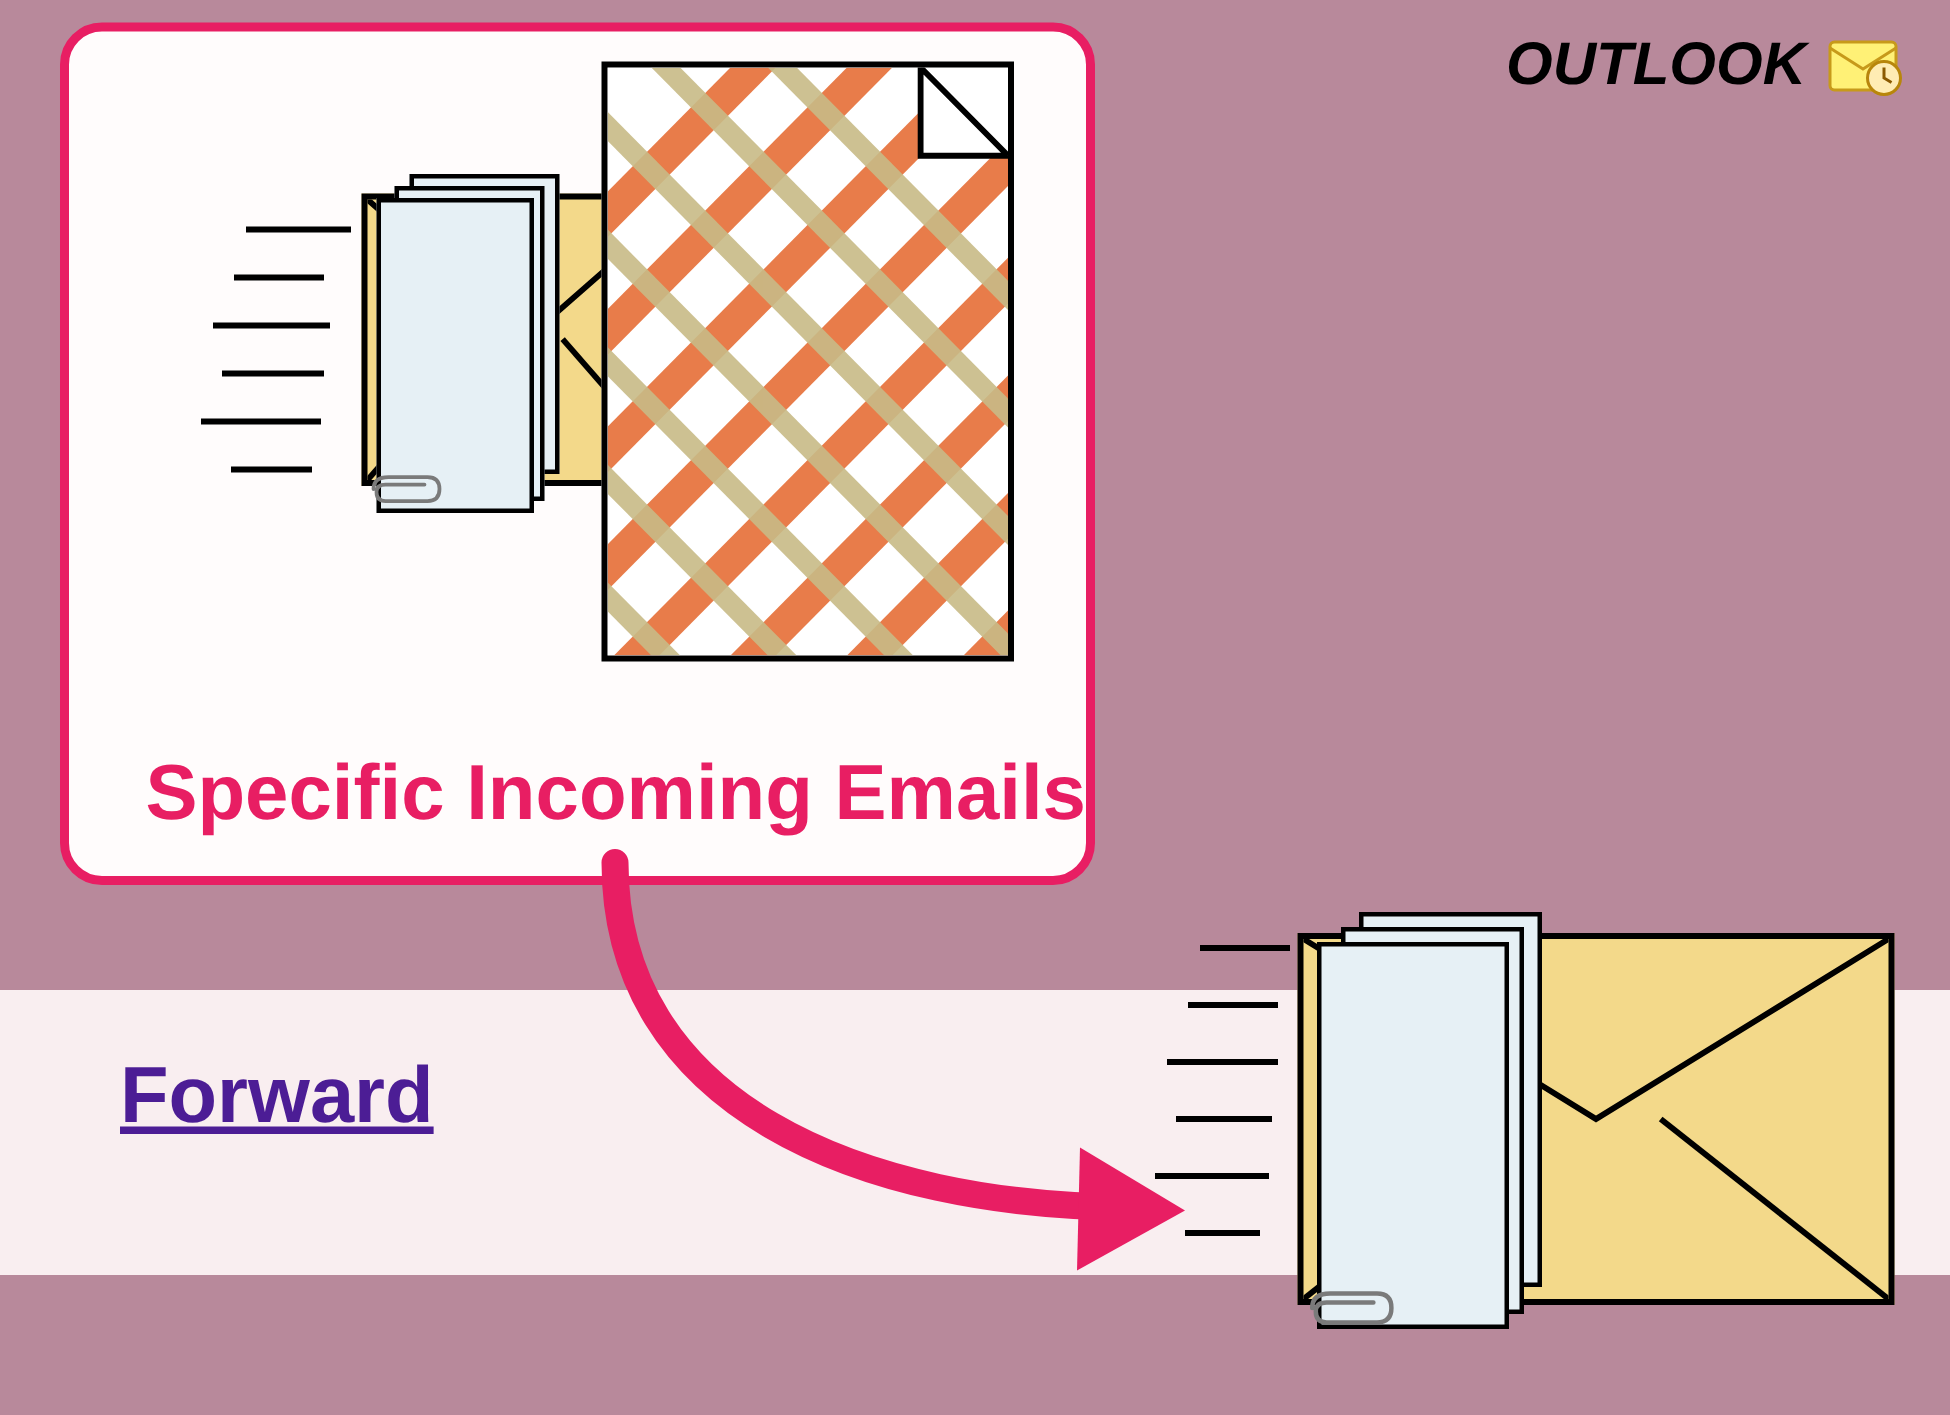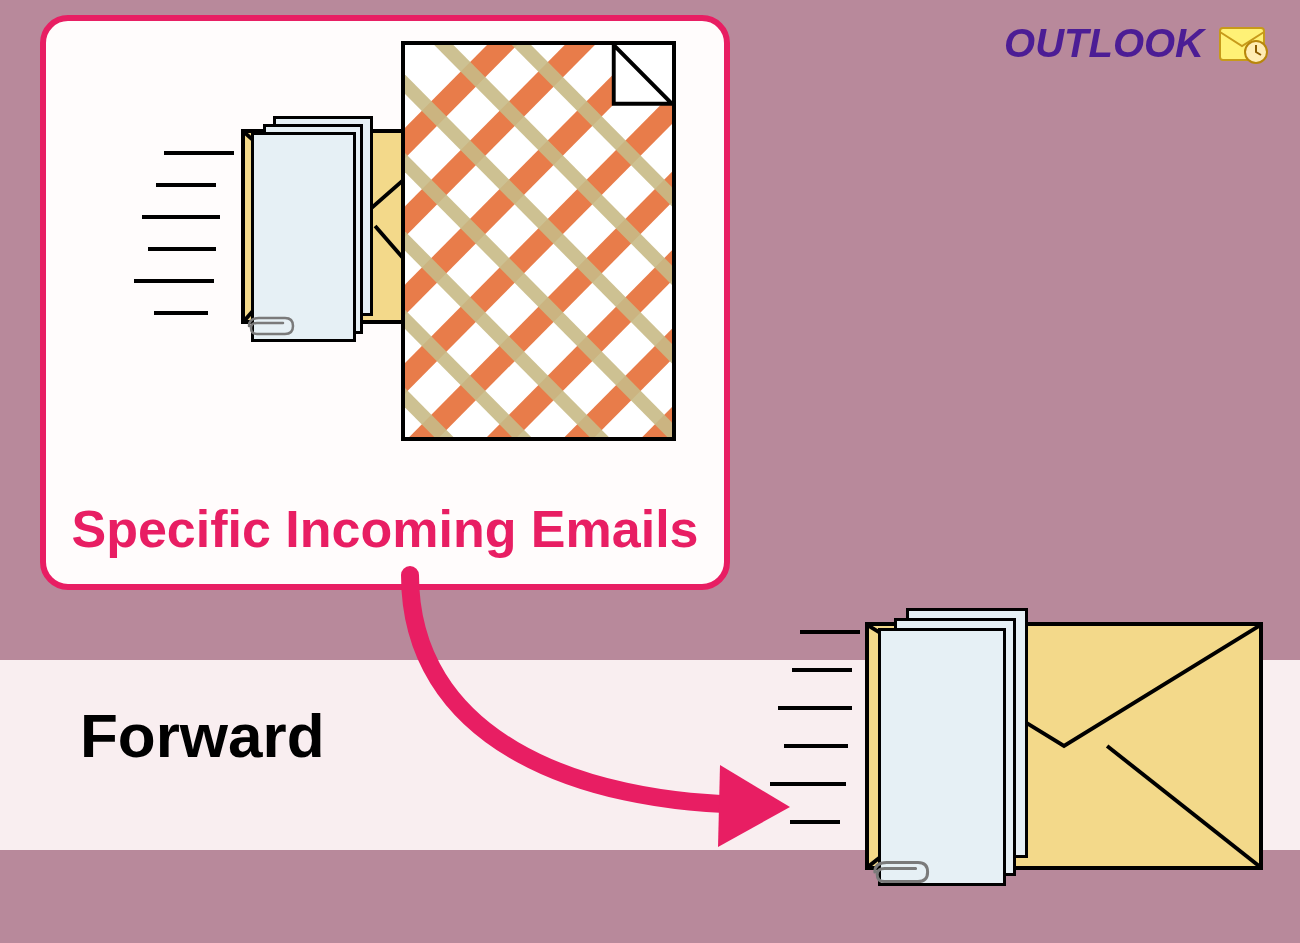--- a/index.html
+++ b/index.html
@@ -24,21 +24,21 @@
   }
   .card-inner {
     position: relative;
     width: 100%;
     height: 100%;
   }
   .card-label {
     position: absolute;
     left: 0; right: 0;
     bottom: 25px;
-    text-align: center;
+    text-align: right;
     font-size: 52px;
     font-weight: bold;
     color: #e81e63;
   }
   
   
   .motion {
     position: absolute;
   }
   .motion .line {
@@ -84,38 +84,39 @@
     left: 0;
     right: 0;
     top: 660px;
     height: 190px;
     background: #f9eef0;
   }
   .forward-label {
     position: absolute;
     left: 80px;
     top: 700px;
-    font-size: 62px;
+    font-size: 53px;
     font-weight: bold;
-    color: #000000;
+    color: #4c1d95;
+    text-decoration: underline;
   }
   
   
   .outlook {
     position: absolute;
     right: 30px;
     top: 20px;
     display: flex;
     align-items: center;
     gap: 10px;
   }
   .outlook-text {
     font-size: 40px;
     font-weight: bold;
-    color: #4c1d95;
+    color: #000000;
     font-style: italic;
   }
   .outlook-icon {
     width: 56px; height: 46px;
     position: relative;
   }
   .outlook-icon svg { width:100%; height:100%; }
   
   
   .arrow {

